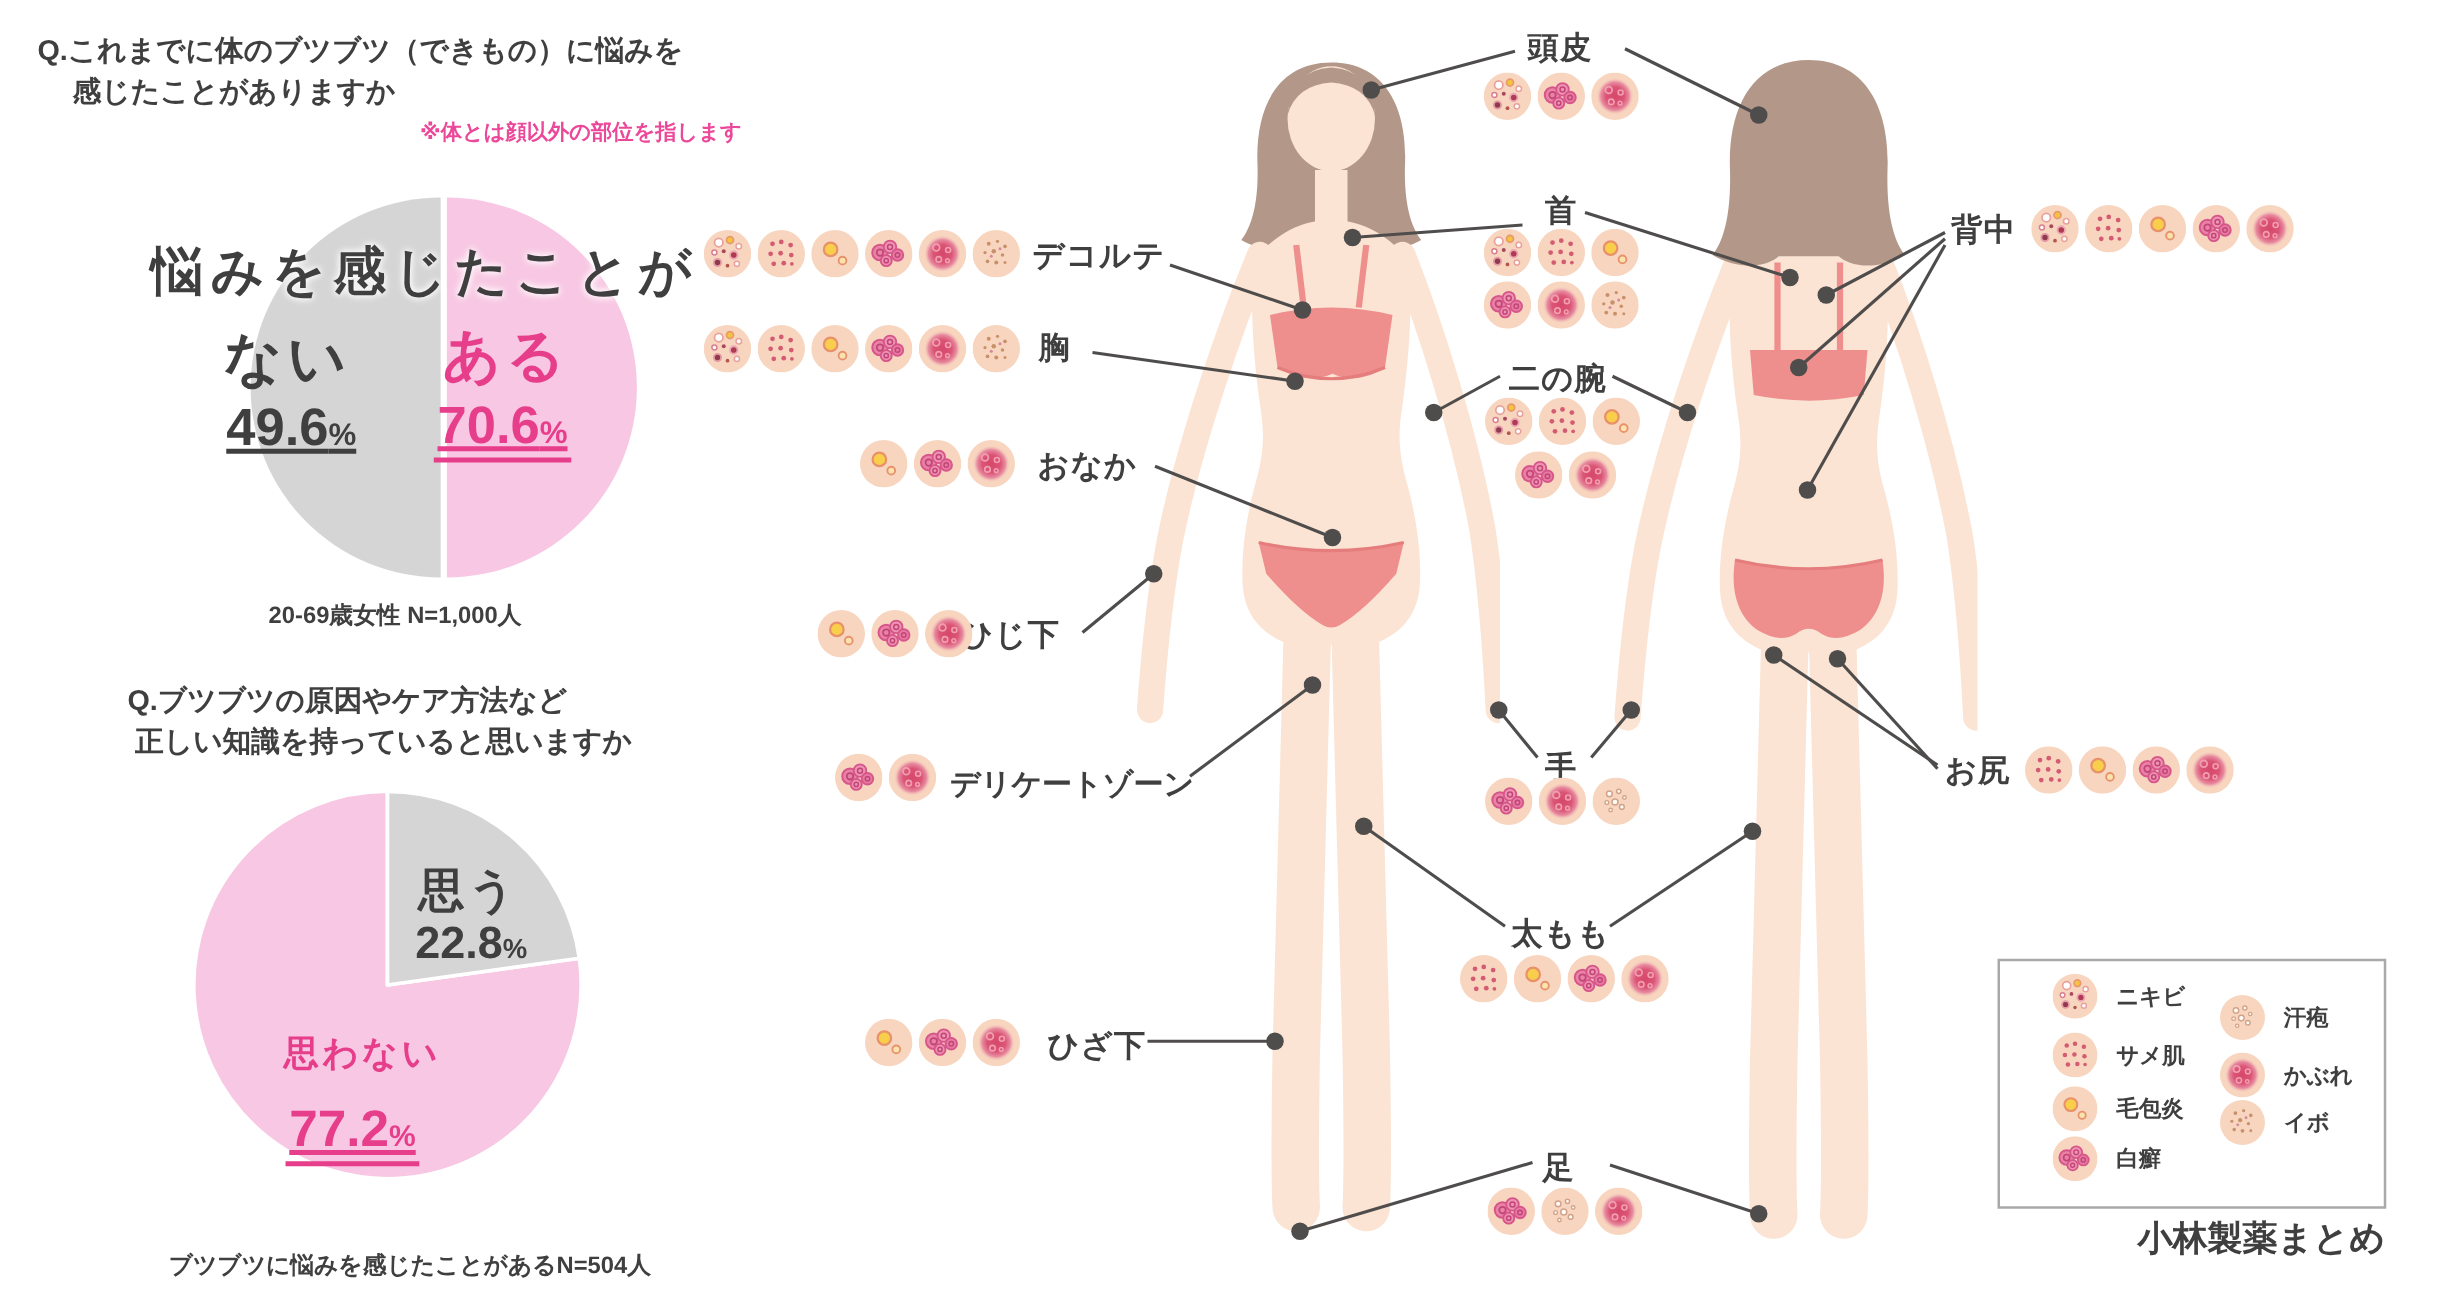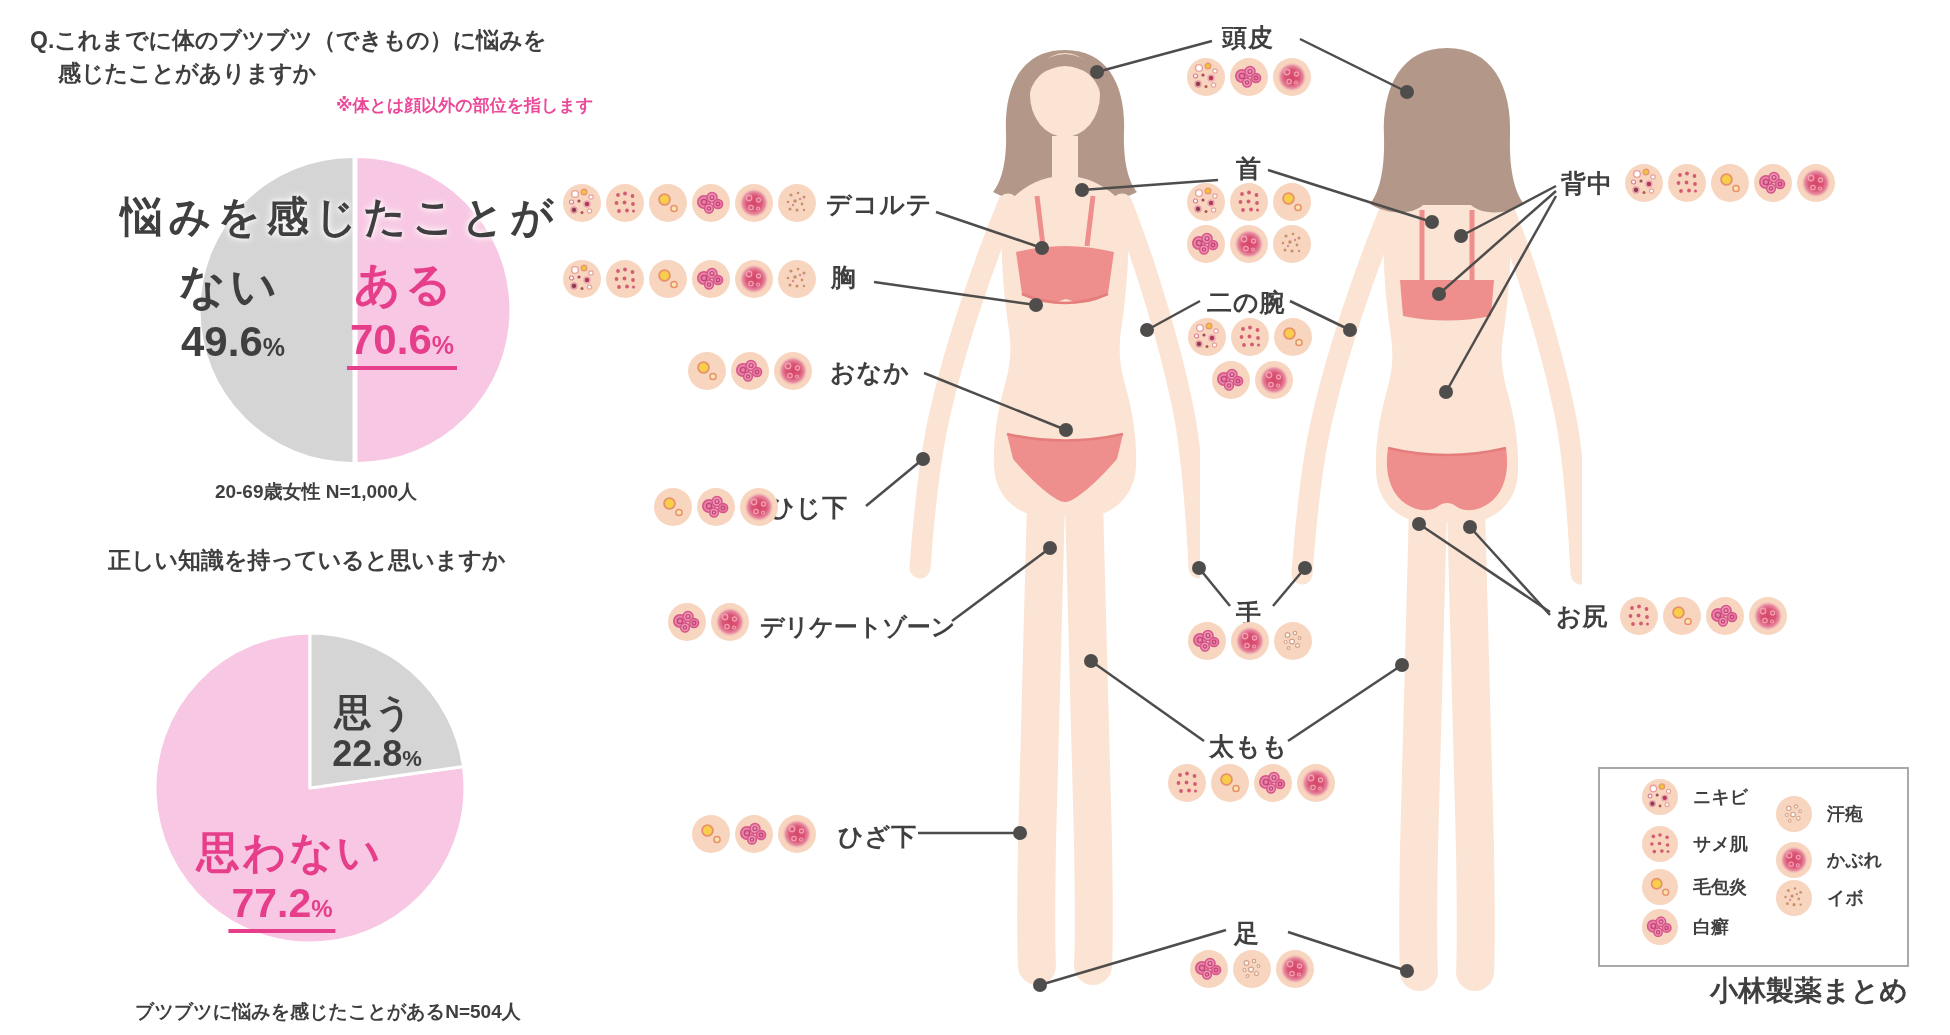--- a/index.html
+++ b/index.html
@@ -9,27 +9,27 @@
   
   .q-title{position:absolute;font-weight:800;font-size:23px;line-height:33px;white-space:nowrap;color:#3F3F3F;}
   .q-title .indent{padding-left:28px;}
   .note{position:absolute;font-weight:700;font-size:17px;color:#ec4899;white-space:nowrap;}
   .caption{position:absolute;font-weight:700;font-size:19px;color:#3F3F3F;white-space:nowrap;text-align:center;}
   .pie-text{position:absolute;transform:translateX(-50%);white-space:nowrap;font-weight:800;text-align:center;}
   .dark{color:#3F3F3F;}
   .magenta{color:#E63E8A;}
   .pie-title{font-size:42px;letter-spacing:6px;text-shadow:0 0 5px #fff,0 0 8px #fff;}
   .big-ans{font-size:46px;letter-spacing:4px;}
-  .pct{font-size:42px;}
+  .pct{font-size:42px;text-decoration:underline;}
   .pct .unit{font-size:25px;font-weight:800;}
   .pct.underline{border-bottom:4px solid #E63E8A;padding:0 3px 2px 3px;}
   .mid-ans{font-size:37px;letter-spacing:3px;}
   .mid-pct{font-size:36px;}
   .mid-pct .unit{font-size:22px;}
-  .big-ans2{font-size:43px;letter-spacing:3px;}
+  .big-ans2{font-size:28px;letter-spacing:3px;}
   .pct2{font-size:41px;}
   .pct2 .unit{font-size:24px;}
   
   .part-label{position:absolute;font-size:25px;font-weight:800;color:#3F3F3F;white-space:nowrap;letter-spacing:1px;z-index:6;}
   .part-label.small{font-size:24px;letter-spacing:0;}
   .icon-row{position:absolute;display:flex;gap:5px;z-index:6;}
   .icon-row svg{width:38px;height:38px;display:block;}
   .overlay-svg{position:absolute;left:0;top:0;z-index:4;}
   .figure-svg{position:absolute;z-index:1;}
   
@@ -54,20 +54,21 @@
   <path d="M162.5,8 A152,152 0 0 1 162.5,312 Z" fill="#F8C7E3"></path>
 </svg>
 <div class="pie-text pie-title dark" style="left:340px;top:189px;">悩みを感じたことが</div>
 <div class="pie-text big-ans dark" style="left:230px;top:256px;">ない</div>
 <div class="pie-text pct dark" style="left:233px;top:318px;"><span>49.6</span><span class="unit">%</span></div>
 <div class="pie-text big-ans magenta" style="left:405px;top:254px;">ある</div>
 <div class="pie-text pct magenta underline" style="left:402px;top:316px;"><span>70.6</span><span class="unit">%</span></div>
 <div class="caption" style="left:146px;top:479px;width:340px;">20-69歳女性  N=1,000人</div>
 
 <div class="q-title" style="left:102px;top:544px;">
+  <div>Q.ブツブツの原因やケア方法など</div>
   <div style="padding-left:6px;">正しい知識を持っていると思いますか</div>
 </div>
 
 <svg class="abs" style="left:150px;top:630px;" width="320" height="320" viewBox="0 0 320 320">
   <path d="M160,158 L313.5,136.6 A155,155 0 1 1 160,3 Z" stroke="#FFFFFF" stroke-width="3" stroke-linejoin="round" fill="#F8C7E3"></path>
   <path d="M160,158 L160,3 A155,155 0 0 1 313.5,136.6 Z" stroke="#FFFFFF" stroke-width="3" stroke-linejoin="round" fill="#D6D5D5"></path>
 </svg>
 <div class="pie-text mid-ans dark" style="left:375px;top:688px;">思う</div>
 <div class="pie-text mid-pct dark" style="left:377px;top:733px;"><span>22.8</span><span class="unit">%</span></div>
 <div class="pie-text big-ans2 magenta" style="left:290px;top:824px;">思わない</div>

